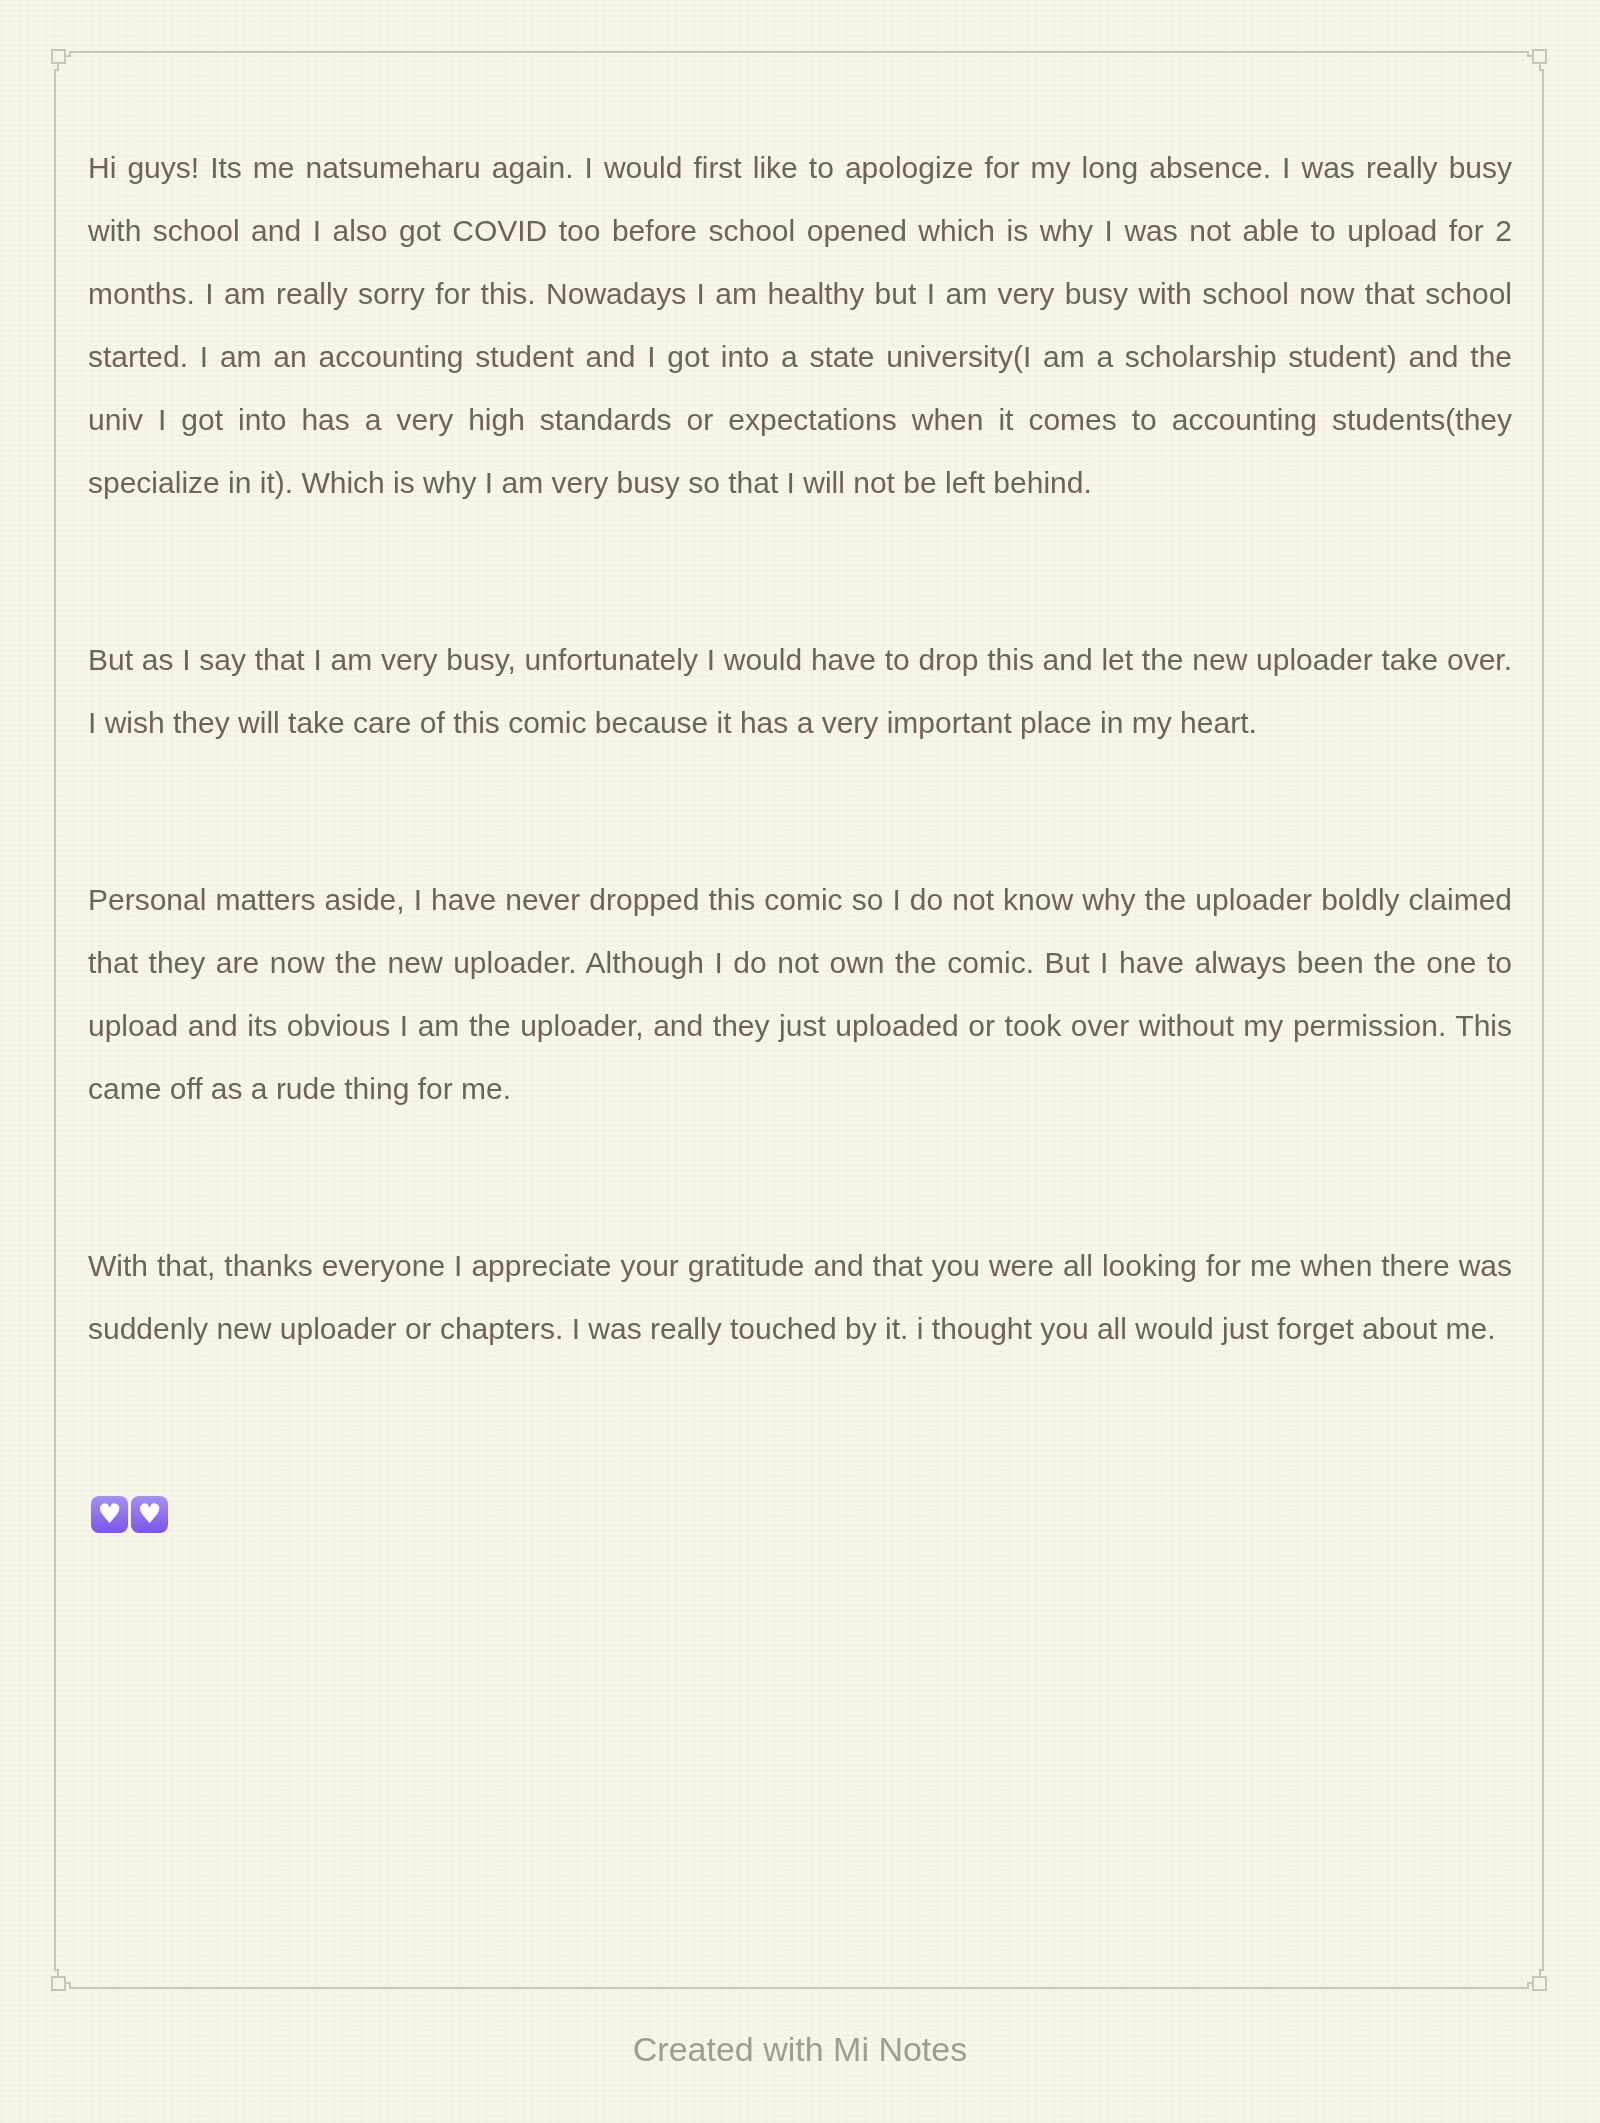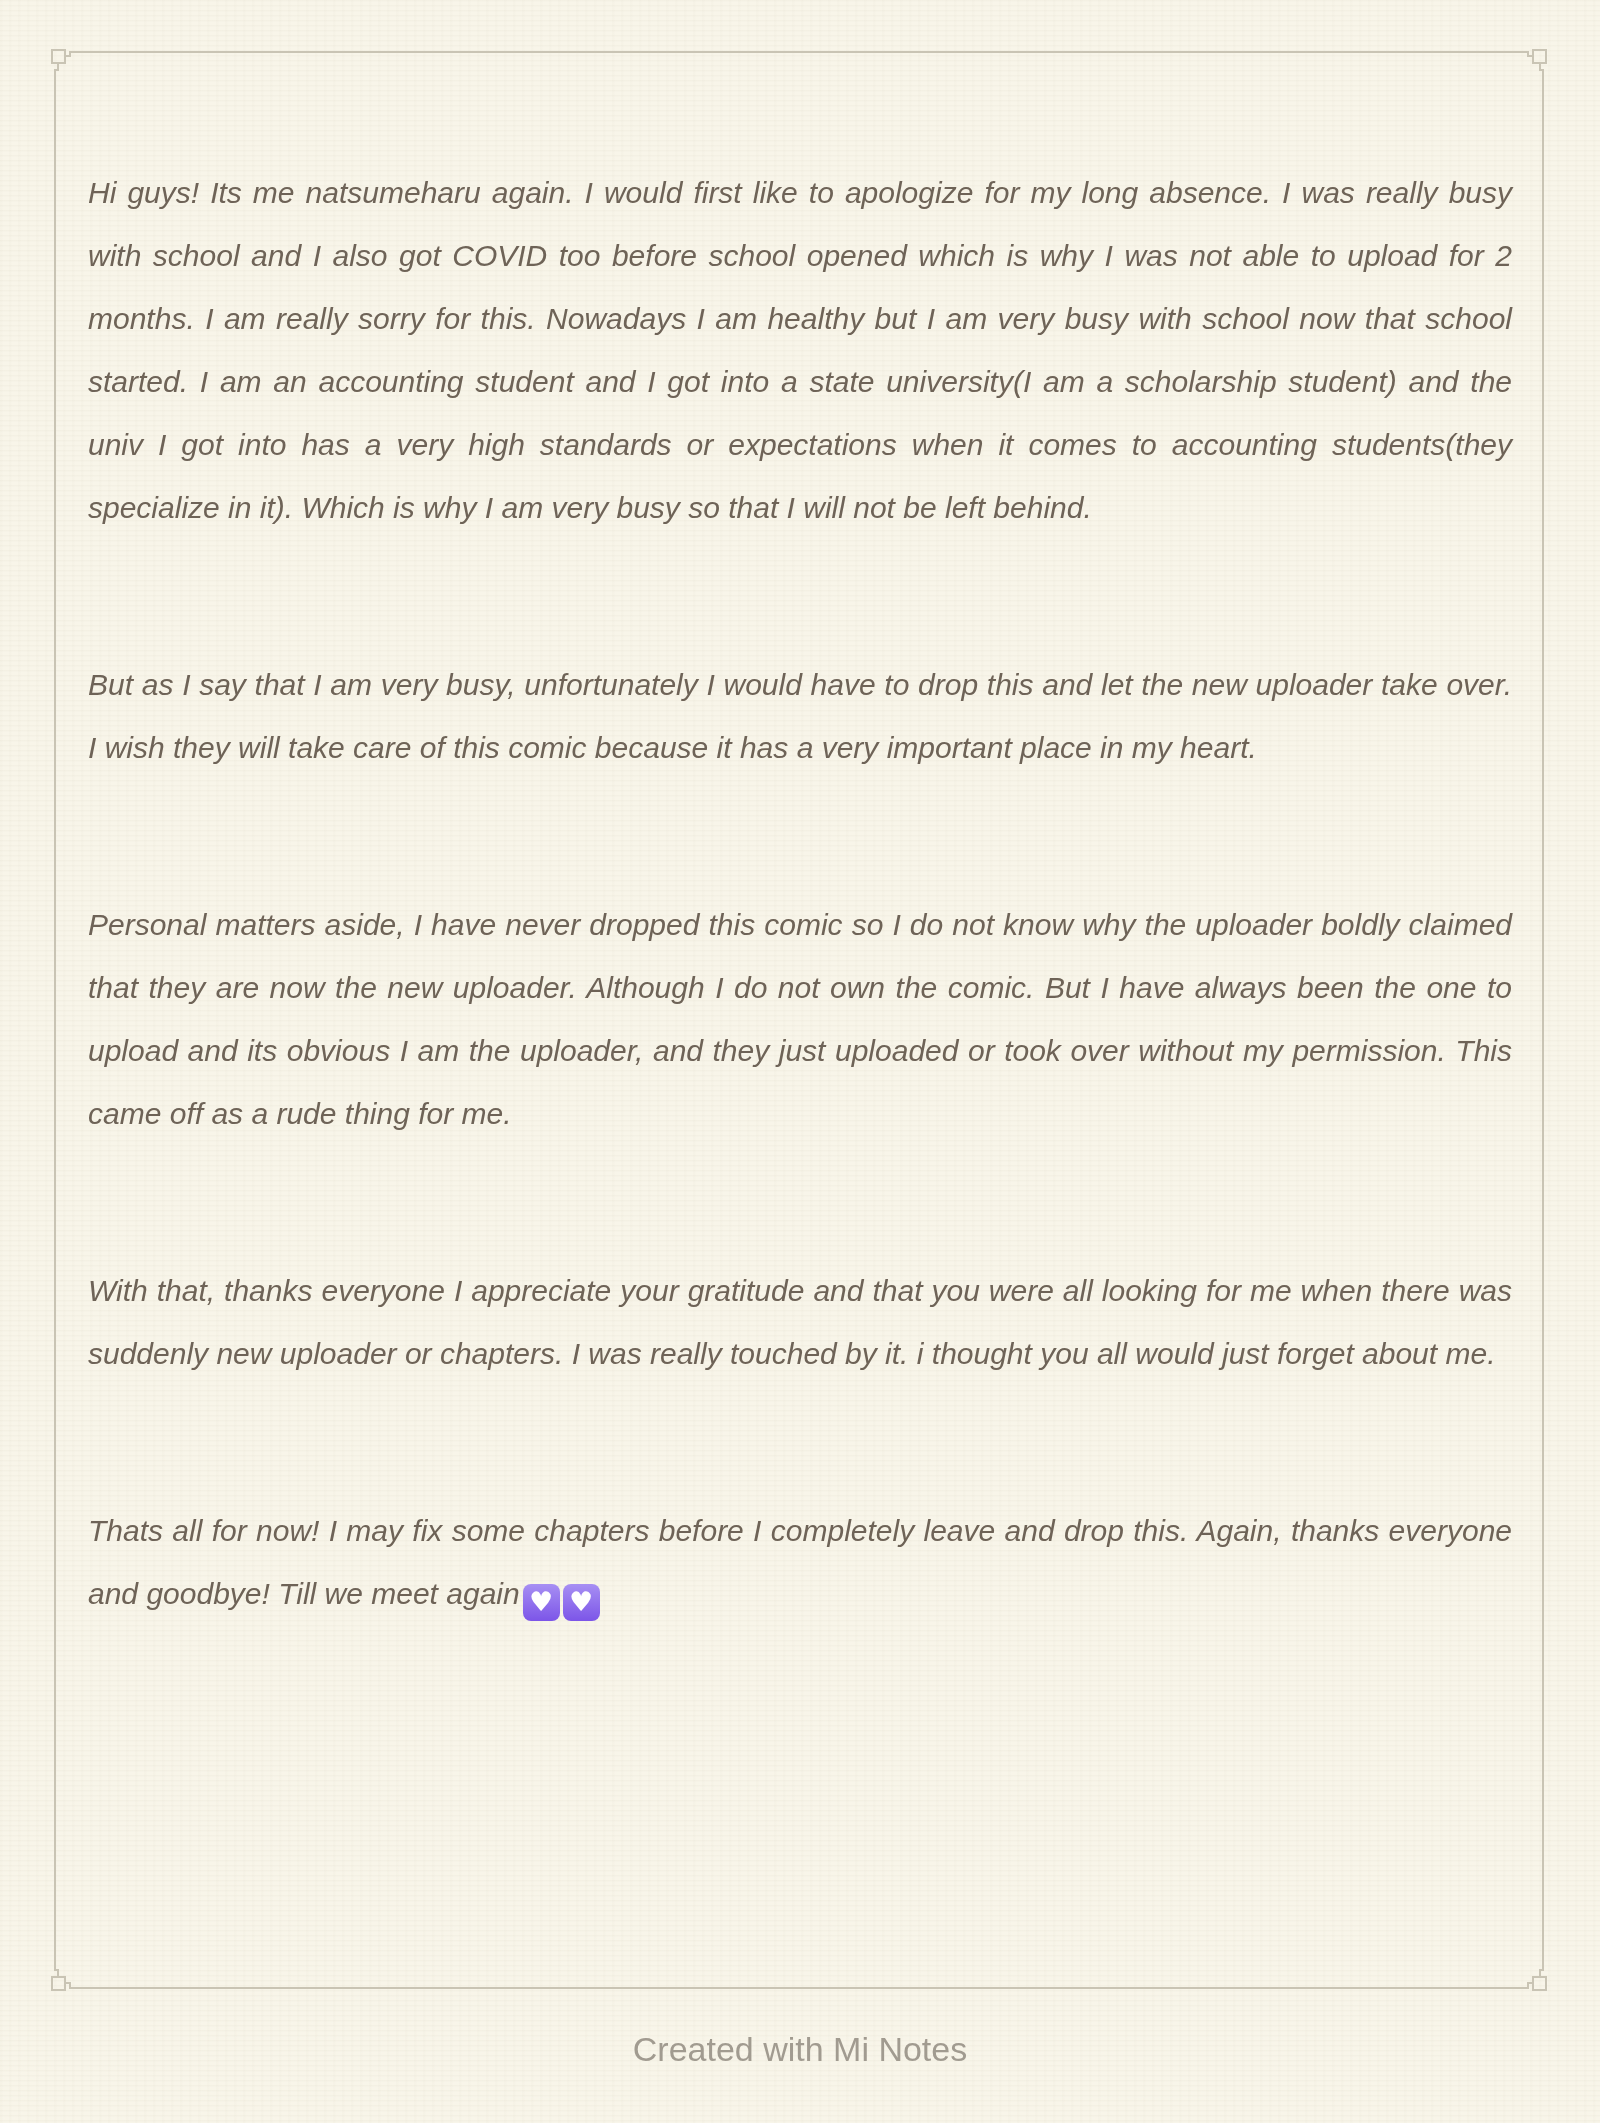--- a/index.html
+++ b/index.html
@@ -25,26 +25,25 @@
         rgba(190,182,158,0.04) 0px, rgba(190,182,158,0.04) 2px,
         rgba(0,0,0,0) 3px, rgba(0,0,0,0) 9px);
     font-family:"Liberation Sans", sans-serif;
   }
   .frame-svg{
     position:absolute;left:0;top:0;width:1600px;height:2123px;
     pointer-events:none;
   }
   .note-body{
     position:absolute;
-    left:88px;top:161px;width:1424px;
+    left:88px;top:136px;width:1424px;
     color:var(--text);
     font-size:30px;
     line-height:63px;
     text-align:justify;
-    font-style:italic;
   }
   .note-body p{
     margin:0 0 114px 0;
   }
   .note-body p:last-child{margin-bottom:0;}
   .emoji{
     display:inline-flex;
     width:37px;height:37px;
     border-radius:8px;
     background:linear-gradient(180deg,var(--emoji-top),var(--emoji-bottom));
@@ -102,21 +101,21 @@
     <path d="M 1533 1983 H 1528 V 1988 H 1522"></path>
   </g>
 </svg>
 
 <div class="note-body">
   <p>Hi guys! Its me natsumeharu again. I would first like to apologize for my long absence. I was really busy with school and I also got COVID too before school opened which is why I was not able to upload for 2 months. I am really sorry for this. Nowadays I am healthy but I am very busy with school now that school started. I am an accounting student and I got into a state university(I am a scholarship student) and the univ I got into has a very high standards or expectations when it comes to accounting students(they specialize in it). Which is why I am very busy so that I will not be left behind.</p>
   <p>But as I say that I am very busy, unfortunately I would have to drop this and let the new uploader take over. I wish they will take care of this comic because it has a very important place in my heart.</p>
   <p>Personal matters aside, I have never dropped this comic so I do not know why the uploader boldly claimed that they are now the new uploader. Although I do not own the comic. But I have always been the one to upload and its obvious I am the uploader, and they just uploaded or took over without my permission. This came off as a rude thing for me.</p>
   <p>With that, thanks everyone I appreciate your gratitude and that you were all looking for me when there was suddenly new uploader or chapters. I was really touched by it. i thought you all would just forget about me.</p>
   <p>
-    <span>Thats all for now! I may fix some chapters before I completely leave and drop this. Again, thanks everyone and goodbye! Till we meet again</span><span class="emoji">
+    <span class="emoji">
         <span class="heart">♥</span>
       </span><span class="emoji">
         <span class="heart">♥</span>
       </span>
   </p>
 </div>
 
 <div class="footer-caption">Created with Mi Notes</div>
 
 </body></html>

